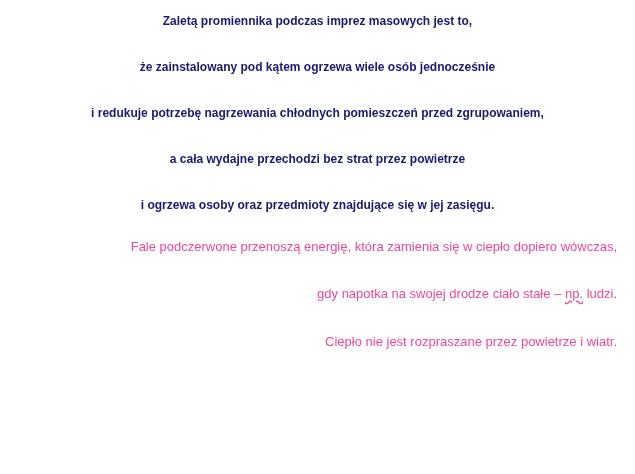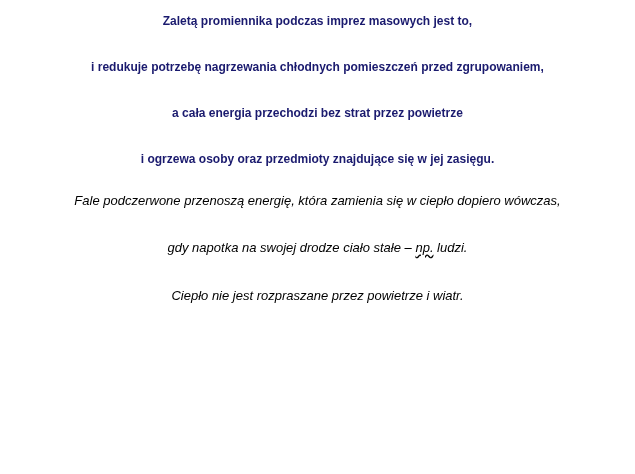--- a/index.html
+++ b/index.html
@@ -32,23 +32,22 @@
     margin: 0 0 31px 0;
     white-space: nowrap;
   }
   .block-bold .line:last-child {
     margin-bottom: 4px;
   }
   .gap {
     height: 22px;
   }
   .block-italic {
-    text-align: center;
-    color: #000000;
-    font-style: italic;
+    text-align: right;
+    color: #ec4899;
     font-size: 13px;
     font-family: "Liberation Sans", sans-serif;
     line-height: 1.25;
   }
   .block-italic .line {
     margin: 0 0 31px 0;
     white-space: nowrap;
   }
   .block-italic .line:last-child {
     margin-bottom: 8px;
@@ -58,22 +57,23 @@
     text-decoration-style: wavy;
   }
 </style>
 </head>
 <body>
 
 <div class="page">
 
   <div class="block-bold">
     <p class="line">Zaletą promiennika podczas imprez masowych jest to,</p>
+    <p class="line">że zainstalowany pod kątem ogrzewa wiele osób jednocześnie</p>
     <p class="line">i redukuje potrzebę nagrzewania chłodnych pomieszczeń przed zgrupowaniem,</p>
-    <p class="line">a  cała energia przechodzi bez strat przez powietrze</p>
+    <p class="line">a  cała wydajne przechodzi bez strat przez powietrze</p>
     <p class="line">i ogrzewa osoby oraz przedmioty znajdujące się w jej zasięgu.</p>
   </div>
 
   <div class="gap"></div>
 
   <div class="block-italic">
     <p class="line">Fale podczerwone przenoszą energię, która zamienia się w ciepło dopiero wówczas,</p>
     <p class="line">
       <span>gdy napotka na swojej drodze ciało stałe – </span><span class="underline-squiggle">np.</span><span> ludzi.</span>
     </p>

